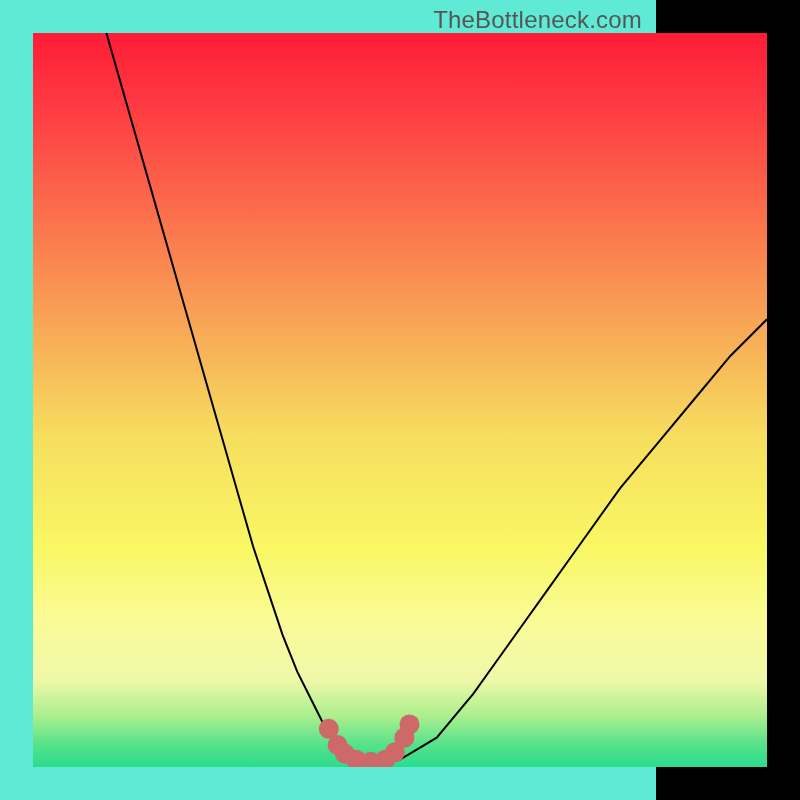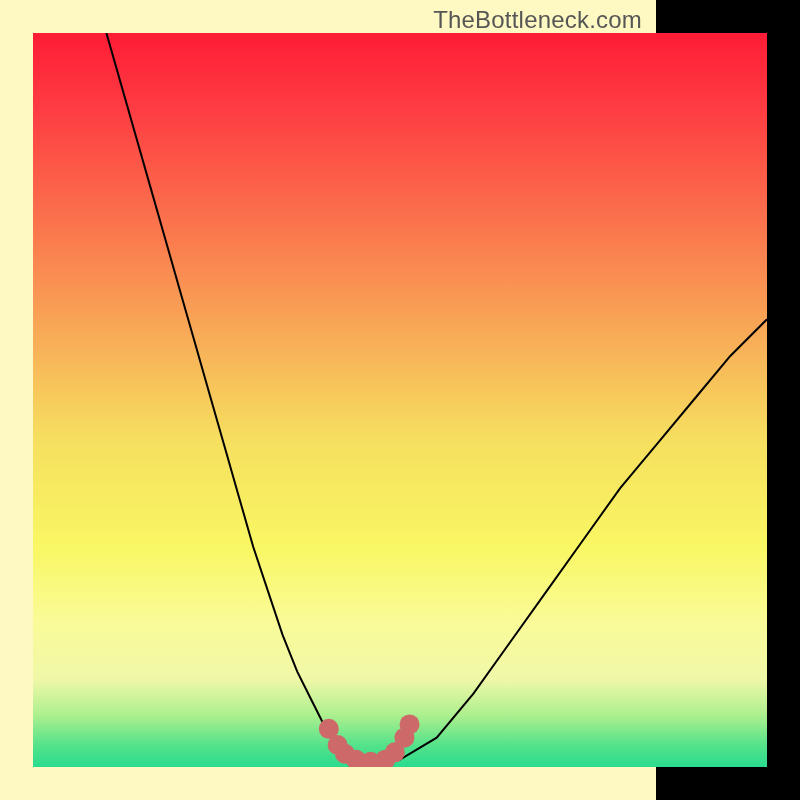--- a/index.html
+++ b/index.html
@@ -1,21 +1,21 @@
 <!DOCTYPE html>
 <html><head>
 <meta charset="utf-8">
 <style>
   * { margin: 0; padding: 0; box-sizing: border-box; }
   html, body { width: 800px; height: 800px; overflow: hidden; background: #000; }
   .stage {
     position: relative;
     width: 656px;
     height: 800px;
-    background: #fef9c3;
+    background: #5eead4;
   }
   .watermark {
     position: absolute;
     top: 6px;
     right: 14px;
     font-family: Arial, Helvetica, sans-serif;
     font-size: 24px;
     color: #565656;
     z-index: 5;
     letter-spacing: 0.2px;

